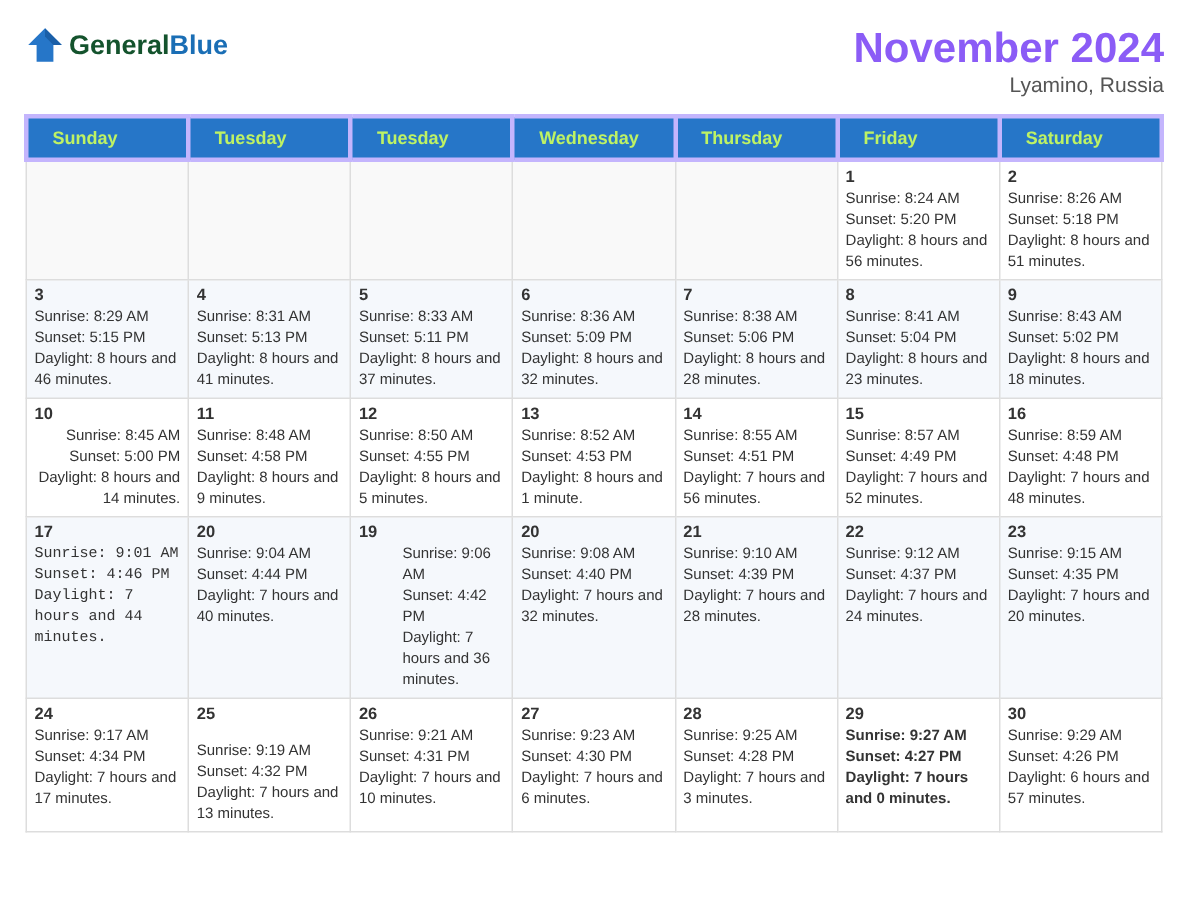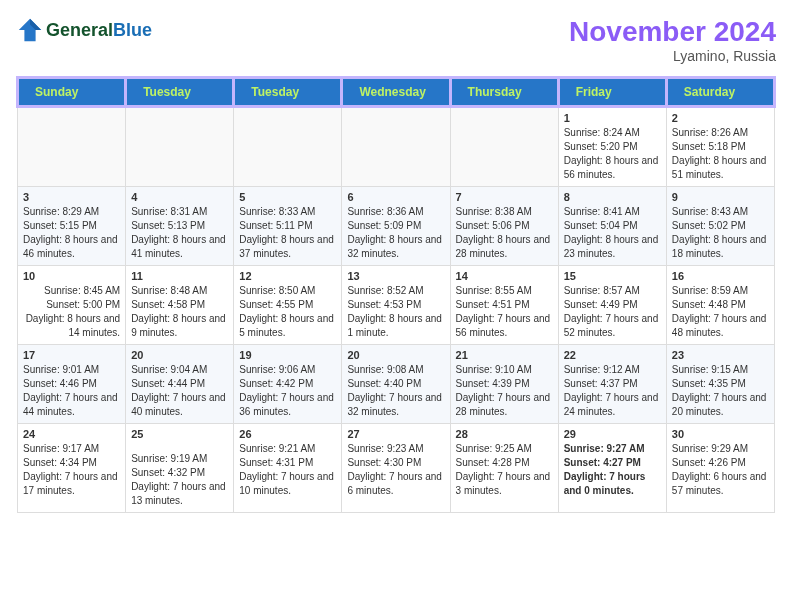--- a/index.html
+++ b/index.html
@@ -228,33 +228,33 @@
         <td>
           <span class="day-num">16</span>
           <div class="day-info" style="white-space: pre-line;">Sunrise: 8:59 AM
 Sunset: 4:48 PM
 Daylight: 7 hours and 48 minutes.</div>
         </td>
       </tr>
       <tr>
         <td>
           <span class="day-num">17</span>
-          <div class="day-info" style="white-space: pre-line;">Sunrise: 9:01 AM
+          <div class="day-info" style="white-space: pre-line; font-family: Liberation Mono, monospace;">Sunrise: 9:01 AM
 Sunset: 4:46 PM
 Daylight: 7 hours and 44 minutes.</div>
         </td>
         <td>
           <span class="day-num">20</span>
           <div class="day-info" style="white-space: pre-line;">Sunrise: 9:04 AM
 Sunset: 4:44 PM
 Daylight: 7 hours and 40 minutes.</div>
         </td>
         <td>
           <span class="day-num">19</span>
-          <div class="day-info" style="white-space: pre-line;">Sunrise: 9:06 AM
+          <div class="day-info" style="white-space: pre-line; margin-left: 29px;">Sunrise: 9:06 AM
 Sunset: 4:42 PM
 Daylight: 7 hours and 36 minutes.</div>
         </td>
         <td>
           <span class="day-num">20</span>
           <div class="day-info" style="white-space: pre-line;">Sunrise: 9:08 AM
 Sunset: 4:40 PM
 Daylight: 7 hours and 32 minutes.</div>
         </td>
         <td>

